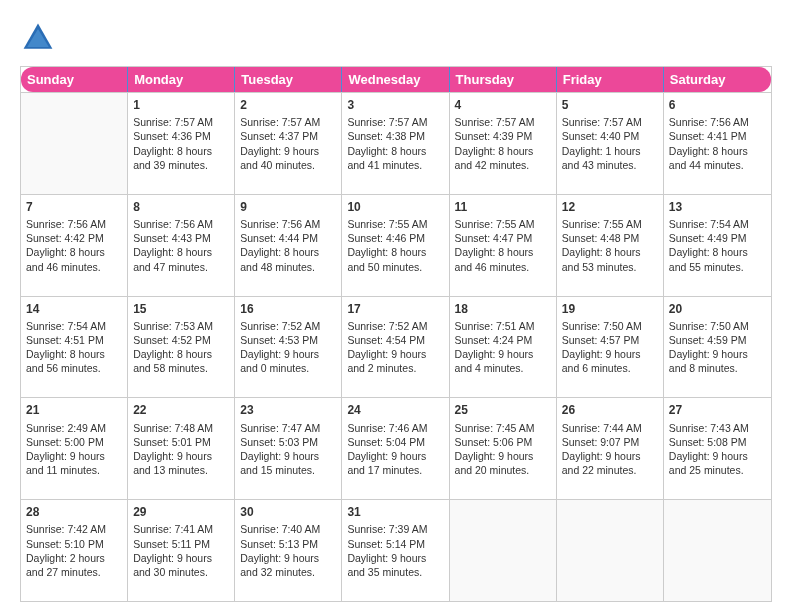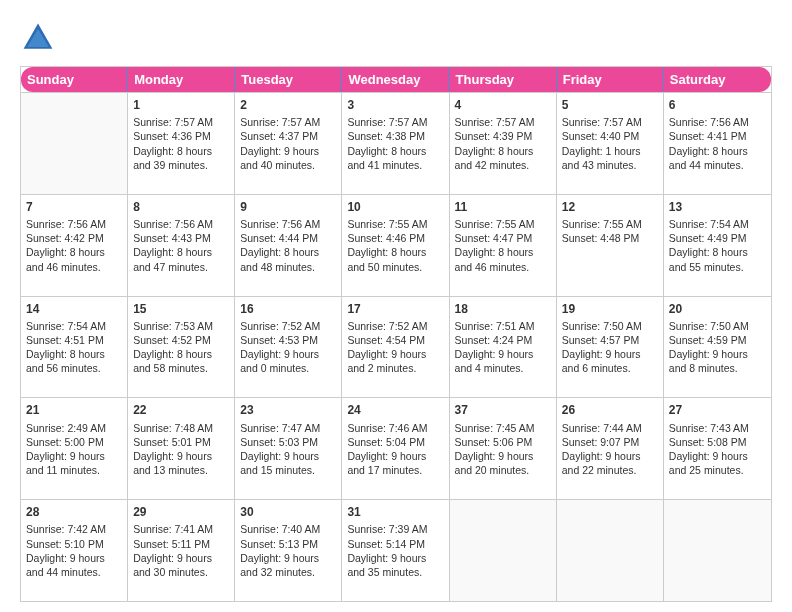--- a/index.html
+++ b/index.html
@@ -149,43 +149,43 @@
           <div class="cal-cell"><span class="day-num">4</span><span>Sunrise: 7:57 AM</span><br><span>Sunset: 4:39 PM</span><br><span>Daylight: 8 hours and 42 minutes.</span></div>
           <div class="cal-cell"><span class="day-num">5</span><span>Sunrise: 7:57 AM</span><br><span>Sunset: 4:40 PM</span><br><span>Daylight: 1 hours and 43 minutes.</span></div>
           <div class="cal-cell"><span class="day-num">6</span><span>Sunrise: 7:56 AM</span><br><span>Sunset: 4:41 PM</span><br><span>Daylight: 8 hours and 44 minutes.</span></div>
         </div>
         <div class="cal-week">
           <div class="cal-cell"><span class="day-num">7</span><span>Sunrise: 7:56 AM</span><br><span>Sunset: 4:42 PM</span><br><span>Daylight: 8 hours and 46 minutes.</span></div>
           <div class="cal-cell"><span class="day-num">8</span><span>Sunrise: 7:56 AM</span><br><span>Sunset: 4:43 PM</span><br><span>Daylight: 8 hours and 47 minutes.</span></div>
           <div class="cal-cell"><span class="day-num">9</span><span>Sunrise: 7:56 AM</span><br><span>Sunset: 4:44 PM</span><br><span>Daylight: 8 hours and 48 minutes.</span></div>
           <div class="cal-cell"><span class="day-num">10</span><span>Sunrise: 7:55 AM</span><br><span>Sunset: 4:46 PM</span><br><span>Daylight: 8 hours and 50 minutes.</span></div>
           <div class="cal-cell"><span class="day-num">11</span><span>Sunrise: 7:55 AM</span><br><span>Sunset: 4:47 PM</span><br><span>Daylight: 8 hours and 46 minutes.</span></div>
-          <div class="cal-cell"><span class="day-num">12</span><span>Sunrise: 7:55 AM</span><br><span>Sunset: 4:48 PM</span><br></div>
+          <div class="cal-cell"><span class="day-num">12</span><span>Sunrise: 7:55 AM</span><br><span>Sunset: 4:48 PM</span><br><span>Daylight: 8 hours and 53 minutes.</span></div>
           <div class="cal-cell"><span class="day-num">13</span><span>Sunrise: 7:54 AM</span><br><span>Sunset: 4:49 PM</span><br><span>Daylight: 8 hours and 55 minutes.</span></div>
         </div>
         <div class="cal-week">
           <div class="cal-cell"><span class="day-num">14</span><span>Sunrise: 7:54 AM</span><br><span>Sunset: 4:51 PM</span><br><span>Daylight: 8 hours and 56 minutes.</span></div>
           <div class="cal-cell"><span class="day-num">15</span><span>Sunrise: 7:53 AM</span><br><span>Sunset: 4:52 PM</span><br><span>Daylight: 8 hours and 58 minutes.</span></div>
           <div class="cal-cell"><span class="day-num">16</span><span>Sunrise: 7:52 AM</span><br><span>Sunset: 4:53 PM</span><br><span>Daylight: 9 hours and 0 minutes.</span></div>
           <div class="cal-cell"><span class="day-num">17</span><span>Sunrise: 7:52 AM</span><br><span>Sunset: 4:54 PM</span><br><span>Daylight: 9 hours and 2 minutes.</span></div>
           <div class="cal-cell"><span class="day-num">18</span><span>Sunrise: 7:51 AM</span><br><span>Sunset: 4:24 PM</span><br><span>Daylight: 9 hours and 4 minutes.</span></div>
           <div class="cal-cell"><span class="day-num">19</span><span>Sunrise: 7:50 AM</span><br><span>Sunset: 4:57 PM</span><br><span>Daylight: 9 hours and 6 minutes.</span></div>
           <div class="cal-cell"><span class="day-num">20</span><span>Sunrise: 7:50 AM</span><br><span>Sunset: 4:59 PM</span><br><span>Daylight: 9 hours and 8 minutes.</span></div>
         </div>
         <div class="cal-week">
           <div class="cal-cell"><span class="day-num">21</span><span>Sunrise: 2:49 AM</span><br><span>Sunset: 5:00 PM</span><br><span>Daylight: 9 hours and 11 minutes.</span></div>
           <div class="cal-cell"><span class="day-num">22</span><span>Sunrise: 7:48 AM</span><br><span>Sunset: 5:01 PM</span><br><span>Daylight: 9 hours and 13 minutes.</span></div>
           <div class="cal-cell"><span class="day-num">23</span><span>Sunrise: 7:47 AM</span><br><span>Sunset: 5:03 PM</span><br><span>Daylight: 9 hours and 15 minutes.</span></div>
           <div class="cal-cell"><span class="day-num">24</span><span>Sunrise: 7:46 AM</span><br><span>Sunset: 5:04 PM</span><br><span>Daylight: 9 hours and 17 minutes.</span></div>
-          <div class="cal-cell"><span class="day-num">37</span><span>Sunrise: 7:45 AM</span><br><span>Sunset: 5:06 PM</span><br><span>Daylight: 9 hours and 20 minutes.</span></div>
+          <div class="cal-cell"><span class="day-num">25</span><span>Sunrise: 7:45 AM</span><br><span>Sunset: 5:06 PM</span><br><span>Daylight: 9 hours and 20 minutes.</span></div>
           <div class="cal-cell"><span class="day-num">26</span><span>Sunrise: 7:44 AM</span><br><span>Sunset: 9:07 PM</span><br><span>Daylight: 9 hours and 22 minutes.</span></div>
           <div class="cal-cell"><span class="day-num">27</span><span>Sunrise: 7:43 AM</span><br><span>Sunset: 5:08 PM</span><br><span>Daylight: 9 hours and 25 minutes.</span></div>
         </div>
         <div class="cal-week">
-          <div class="cal-cell"><span class="day-num">28</span><span>Sunrise: 7:42 AM</span><br><span>Sunset: 5:10 PM</span><br><span>Daylight: 9 hours and 44 minutes.</span></div>
+          <div class="cal-cell"><span class="day-num">28</span><span>Sunrise: 7:42 AM</span><br><span>Sunset: 5:10 PM</span><br><span>Daylight: 2 hours and 27 minutes.</span></div>
           <div class="cal-cell"><span class="day-num">29</span><span>Sunrise: 7:41 AM</span><br><span>Sunset: 5:11 PM</span><br><span>Daylight: 9 hours and 30 minutes.</span></div>
           <div class="cal-cell"><span class="day-num">30</span><span>Sunrise: 7:40 AM</span><br><span>Sunset: 5:13 PM</span><br><span>Daylight: 9 hours and 32 minutes.</span></div>
           <div class="cal-cell"><span class="day-num">31</span><span>Sunrise: 7:39 AM</span><br><span>Sunset: 5:14 PM</span><br><span>Daylight: 9 hours and 35 minutes.</span></div>
           <div class="cal-cell empty"></div>
           <div class="cal-cell empty"></div>
           <div class="cal-cell empty"></div>
         </div>
       </div>
   </div>
 </div>

